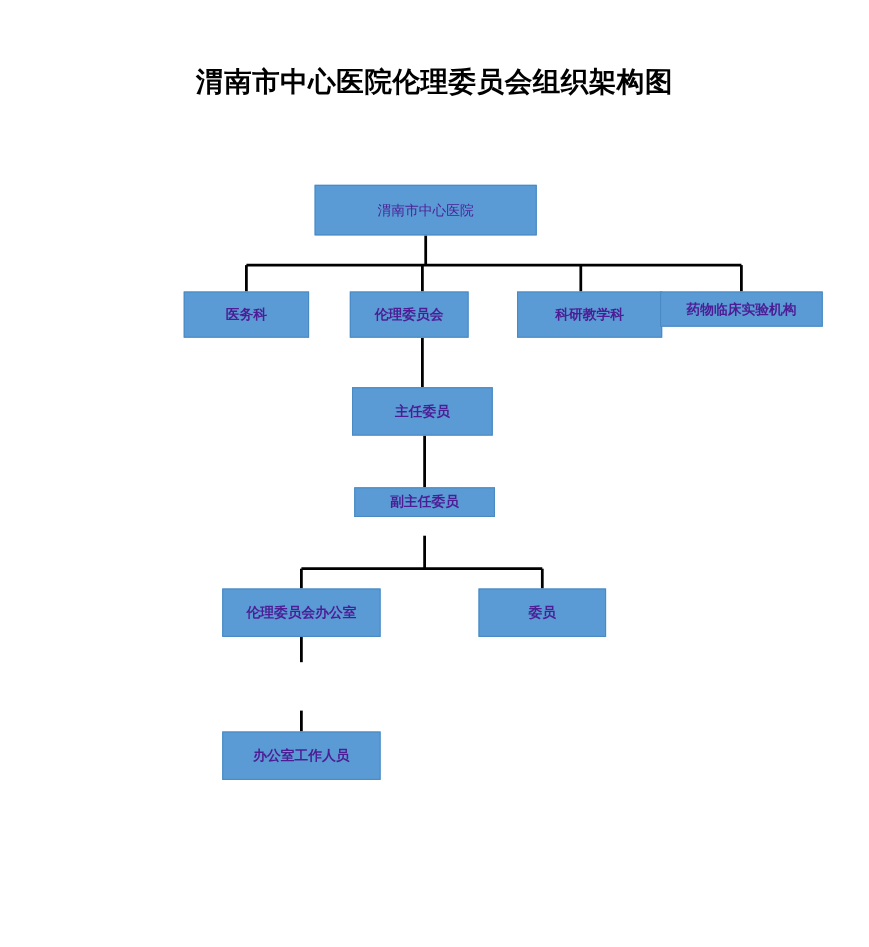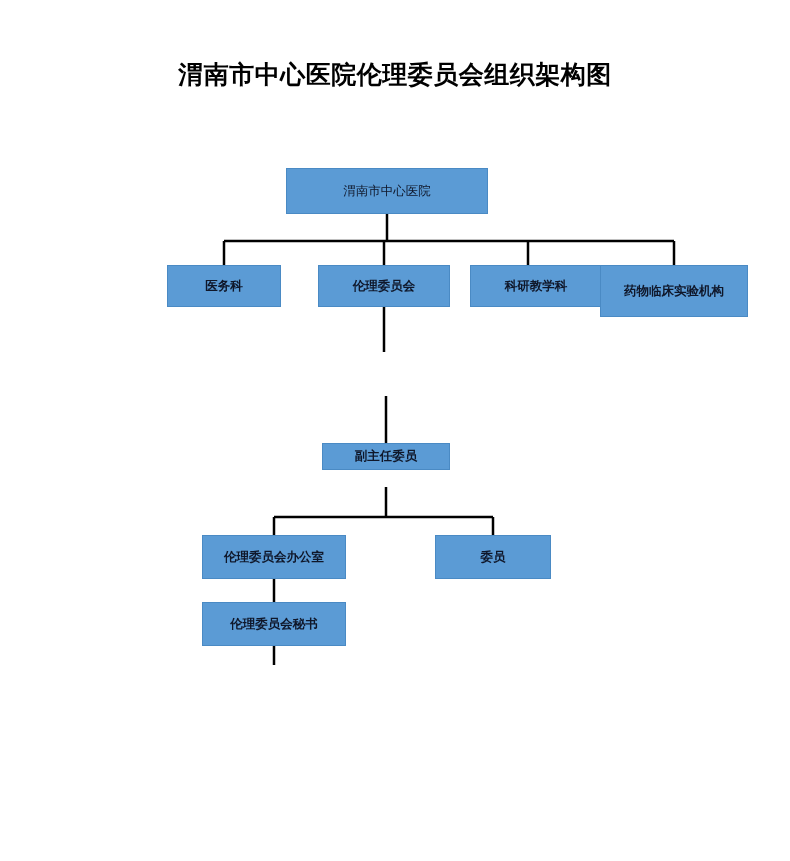--- a/index.html
+++ b/index.html
@@ -30,21 +30,21 @@
     position: absolute;
     top: 0;
     left: 0;
     width: 790px;
     height: 861px;
   }
   .node {
     position: absolute;
     background: #5b9bd5;
     border: 1px solid #4a8ac4;
-    color: #0f172a;
+    color: #4c1d95;
     font-weight: bold;
     font-size: 12.5px;
     font-family: "Liberation Sans", sans-serif;
     display: flex;
     align-items: center;
     justify-content: center;
     text-align: center;
     box-sizing: border-box;
     line-height: 1.2;
     z-index: 2;
@@ -95,43 +95,46 @@
   </svg>
 
   <div class="node root" style="left:286px; top:168px; width:202px; height:46px;">
     <span>渭南市中心医院</span>
   </div>
 
   <div class="node" style="left:167px; top:265px; width:114px; height:42px;">
     <span>医务科</span>
   </div>
 
-  <div class="node" style="left:318px; top:265px; width:132px; height:42px;">
+  <div class="node" style="left:318px; top:265px; width:108px; height:42px;">
     <span>伦理委员会</span>
   </div>
 
   <div class="node" style="left:470px; top:265px; width:132px; height:42px;">
     <span>科研教学科</span>
   </div>
 
-  <div class="node" style="left:600px; top:265px; width:148px; height:52px;">
+  <div class="node" style="left:600px; top:265px; width:148px; height:32px;">
     <span>药物临床实验机构</span>
   </div>
 
+  <div class="node" style="left:320px; top:352px; width:128px; height:44px;">
+    <span>主任委员</span>
+  </div>
 
   <div class="node" style="left:322px; top:443px; width:128px; height:27px;">
     <span>副主任委员</span>
   </div>
 
   <div class="node" style="left:435px; top:535px; width:116px; height:44px;">
     <span>委员</span>
   </div>
 
   <div class="node" style="left:202px; top:535px; width:144px; height:44px;">
     <span>伦理委员会办公室</span>
   </div>
 
-  <div class="node" style="left:202px; top:602px; width:144px; height:44px;">
-    <span>伦理委员会秘书</span>
+
+  <div class="node" style="left:202px; top:665px; width:144px; height:44px;">
+    <span>办公室工作人员</span>
   </div>
-
 
 </div>
 
 </body></html>

